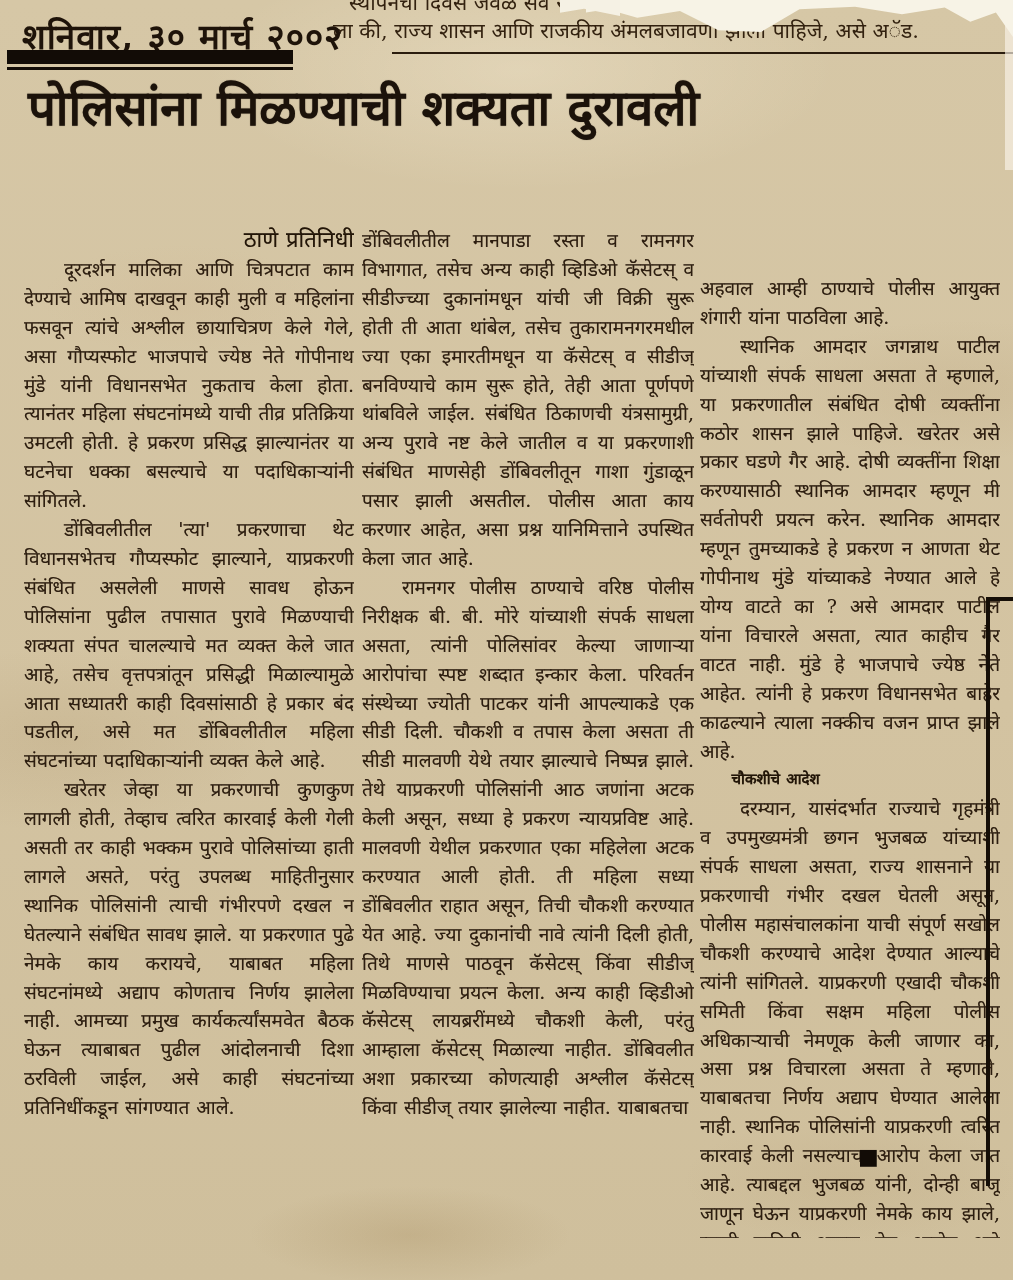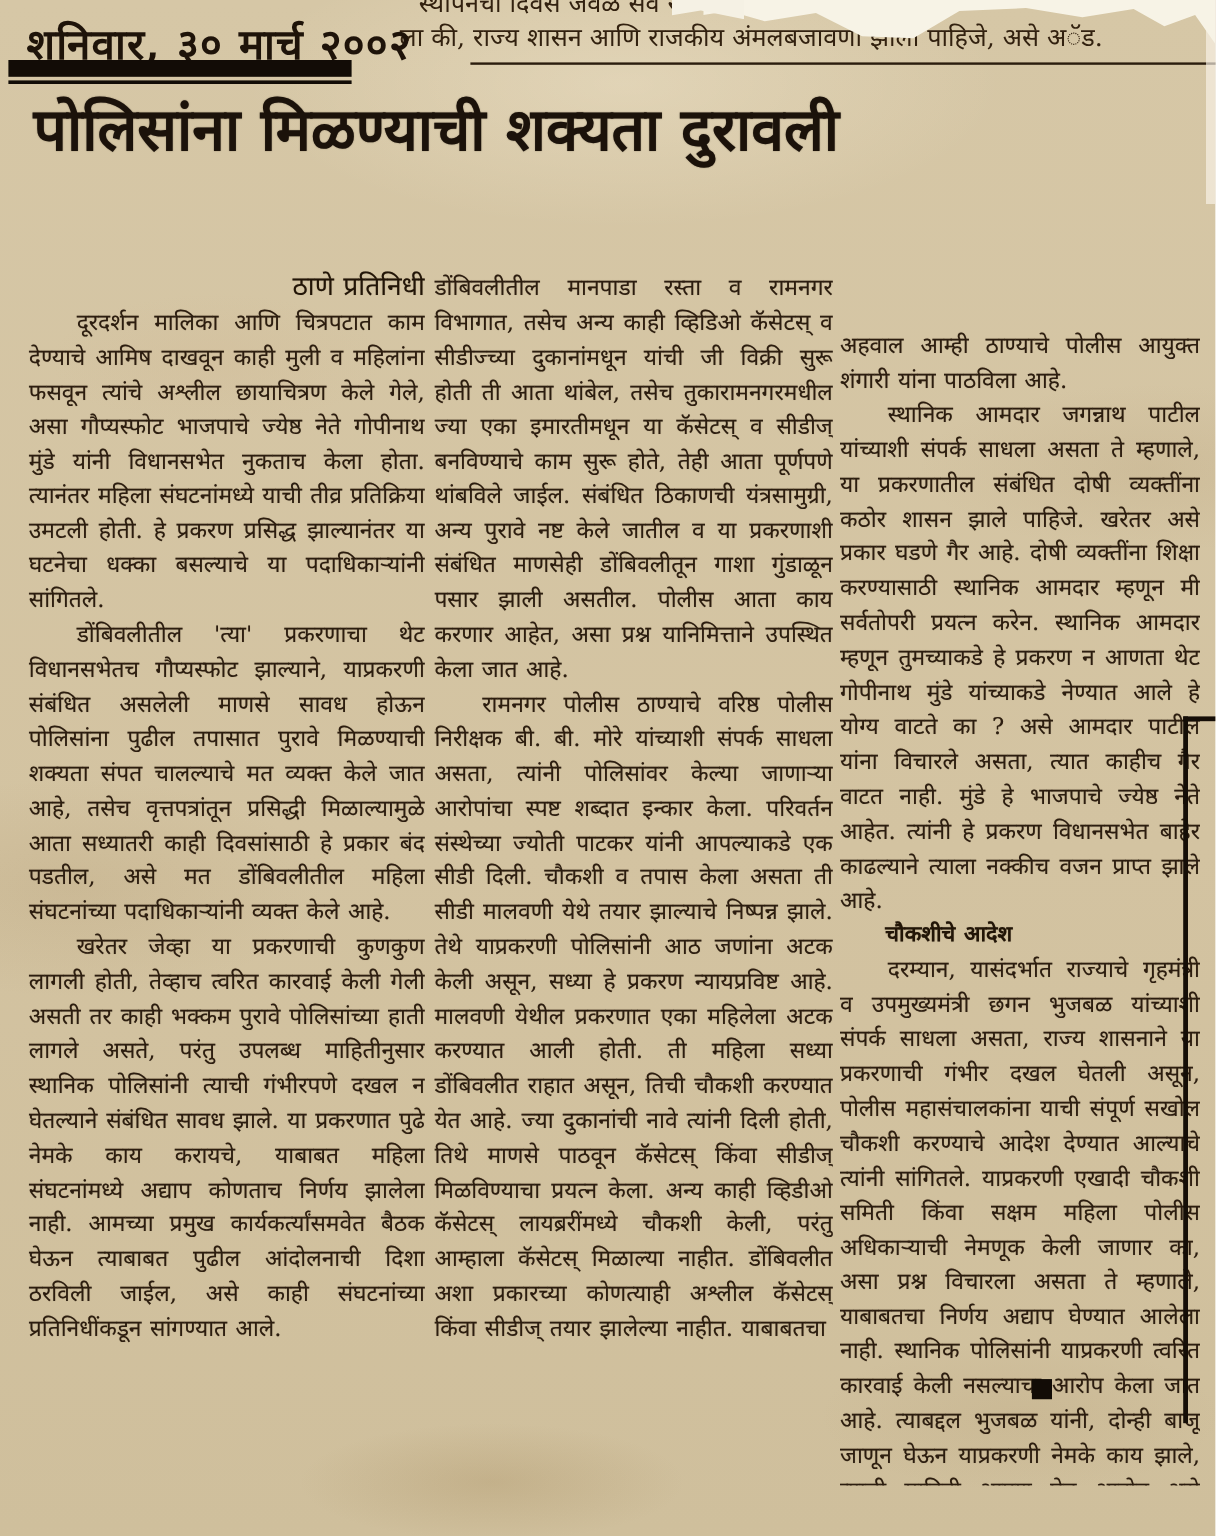--- a/index.html
+++ b/index.html
@@ -68,21 +68,21 @@
   .col1{left:24px;width:330px;}
   .col2{left:362px;width:332px;}
   .col3{left:700px;width:300px;margin-top:48px;}
   .col p{margin:0;text-indent:2.1em;}
   .col p.flush{text-indent:0;}
   .byline{
     margin:0 0 2px 0;text-align:right;font-weight:400;font-size:22px;
     color:#221507;text-indent:0;
   }
   .subhead{
-    margin:2px 0;font-weight:700;font-size:18px;color:#221507;
+    margin:2px 0;font-weight:700;font-size:15px;color:#221507;
     text-indent:1.6em;text-align:left;
   }
   .end-marker{
     position:absolute;left:858px;top:1146px;font-size:22px;color:#120c06;line-height:22px;
   }
 
   
   .adjacent-border{
     position:absolute;left:986px;top:597px;width:27px;height:585px;
     border-left:4px solid #150e07;border-top:4px solid #150e07;

